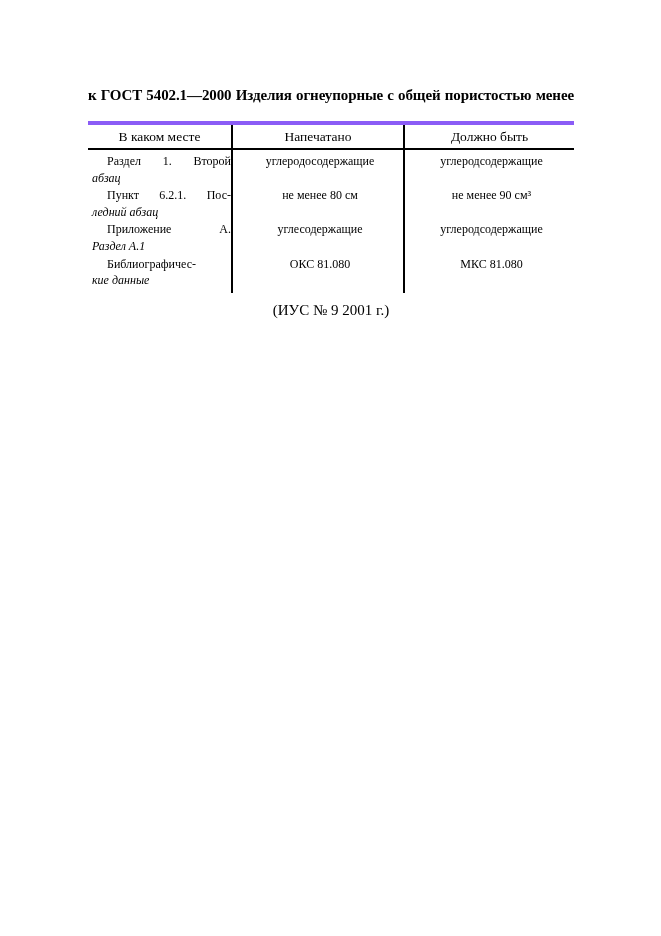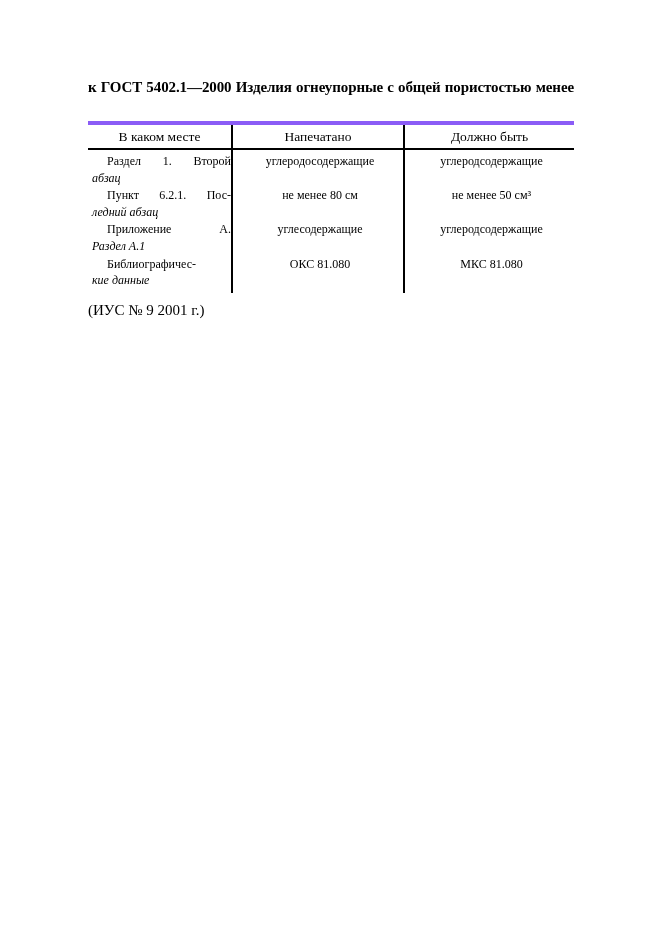--- a/index.html
+++ b/index.html
@@ -24,20 +24,21 @@
     width: 486px;
     font-weight: 700;
     font-size: 15px;
     line-height: 21px;
     letter-spacing: -0.1px;
   }
   .doc-title .t-line1 {
     text-align: justify;
     text-align-last: justify;
     white-space: normal;
+    margin-top: 8px;
   }
   .doc-title .t-line2 {
     text-align: left;
   }
   
   table.errata {
     position: absolute;
     left: 88px;
     top: 121px;
     width: 486px;
@@ -79,21 +80,21 @@
   }
   td.val {
     text-align: center;
   }
   
   .source-note {
     position: absolute;
     left: 88px;
     top: 301px;
     width: 486px;
-    text-align: left;
+    text-align: center;
     font-size: 15px;
     line-height: 19px;
   }
 </style>
 </head>
 <body>
 
 <div class="sheet">
 
   <div class="doc-title">
@@ -121,21 +122,21 @@
         </td>
         <td class="val sep">углеродосодержащие</td>
         <td class="val sep">углеродсодержащие</td>
       </tr>
       <tr>
         <td class="loc">
           <div class="loc-l1">Пункт 6.2.1. Пос-</div>
           <div class="loc-l2">ледний абзац</div>
         </td>
         <td class="val sep">не менее 80 см</td>
-        <td class="val sep">не менее 50 см³</td>
+        <td class="val sep">не менее 90 см³</td>
       </tr>
       <tr>
         <td class="loc">
           <div class="loc-l1">Приложение А.</div>
           <div class="loc-l2">Раздел А.1</div>
         </td>
         <td class="val sep">углесодержащие</td>
         <td class="val sep">углеродсодержащие</td>
       </tr>
       <tr class="last-row">

